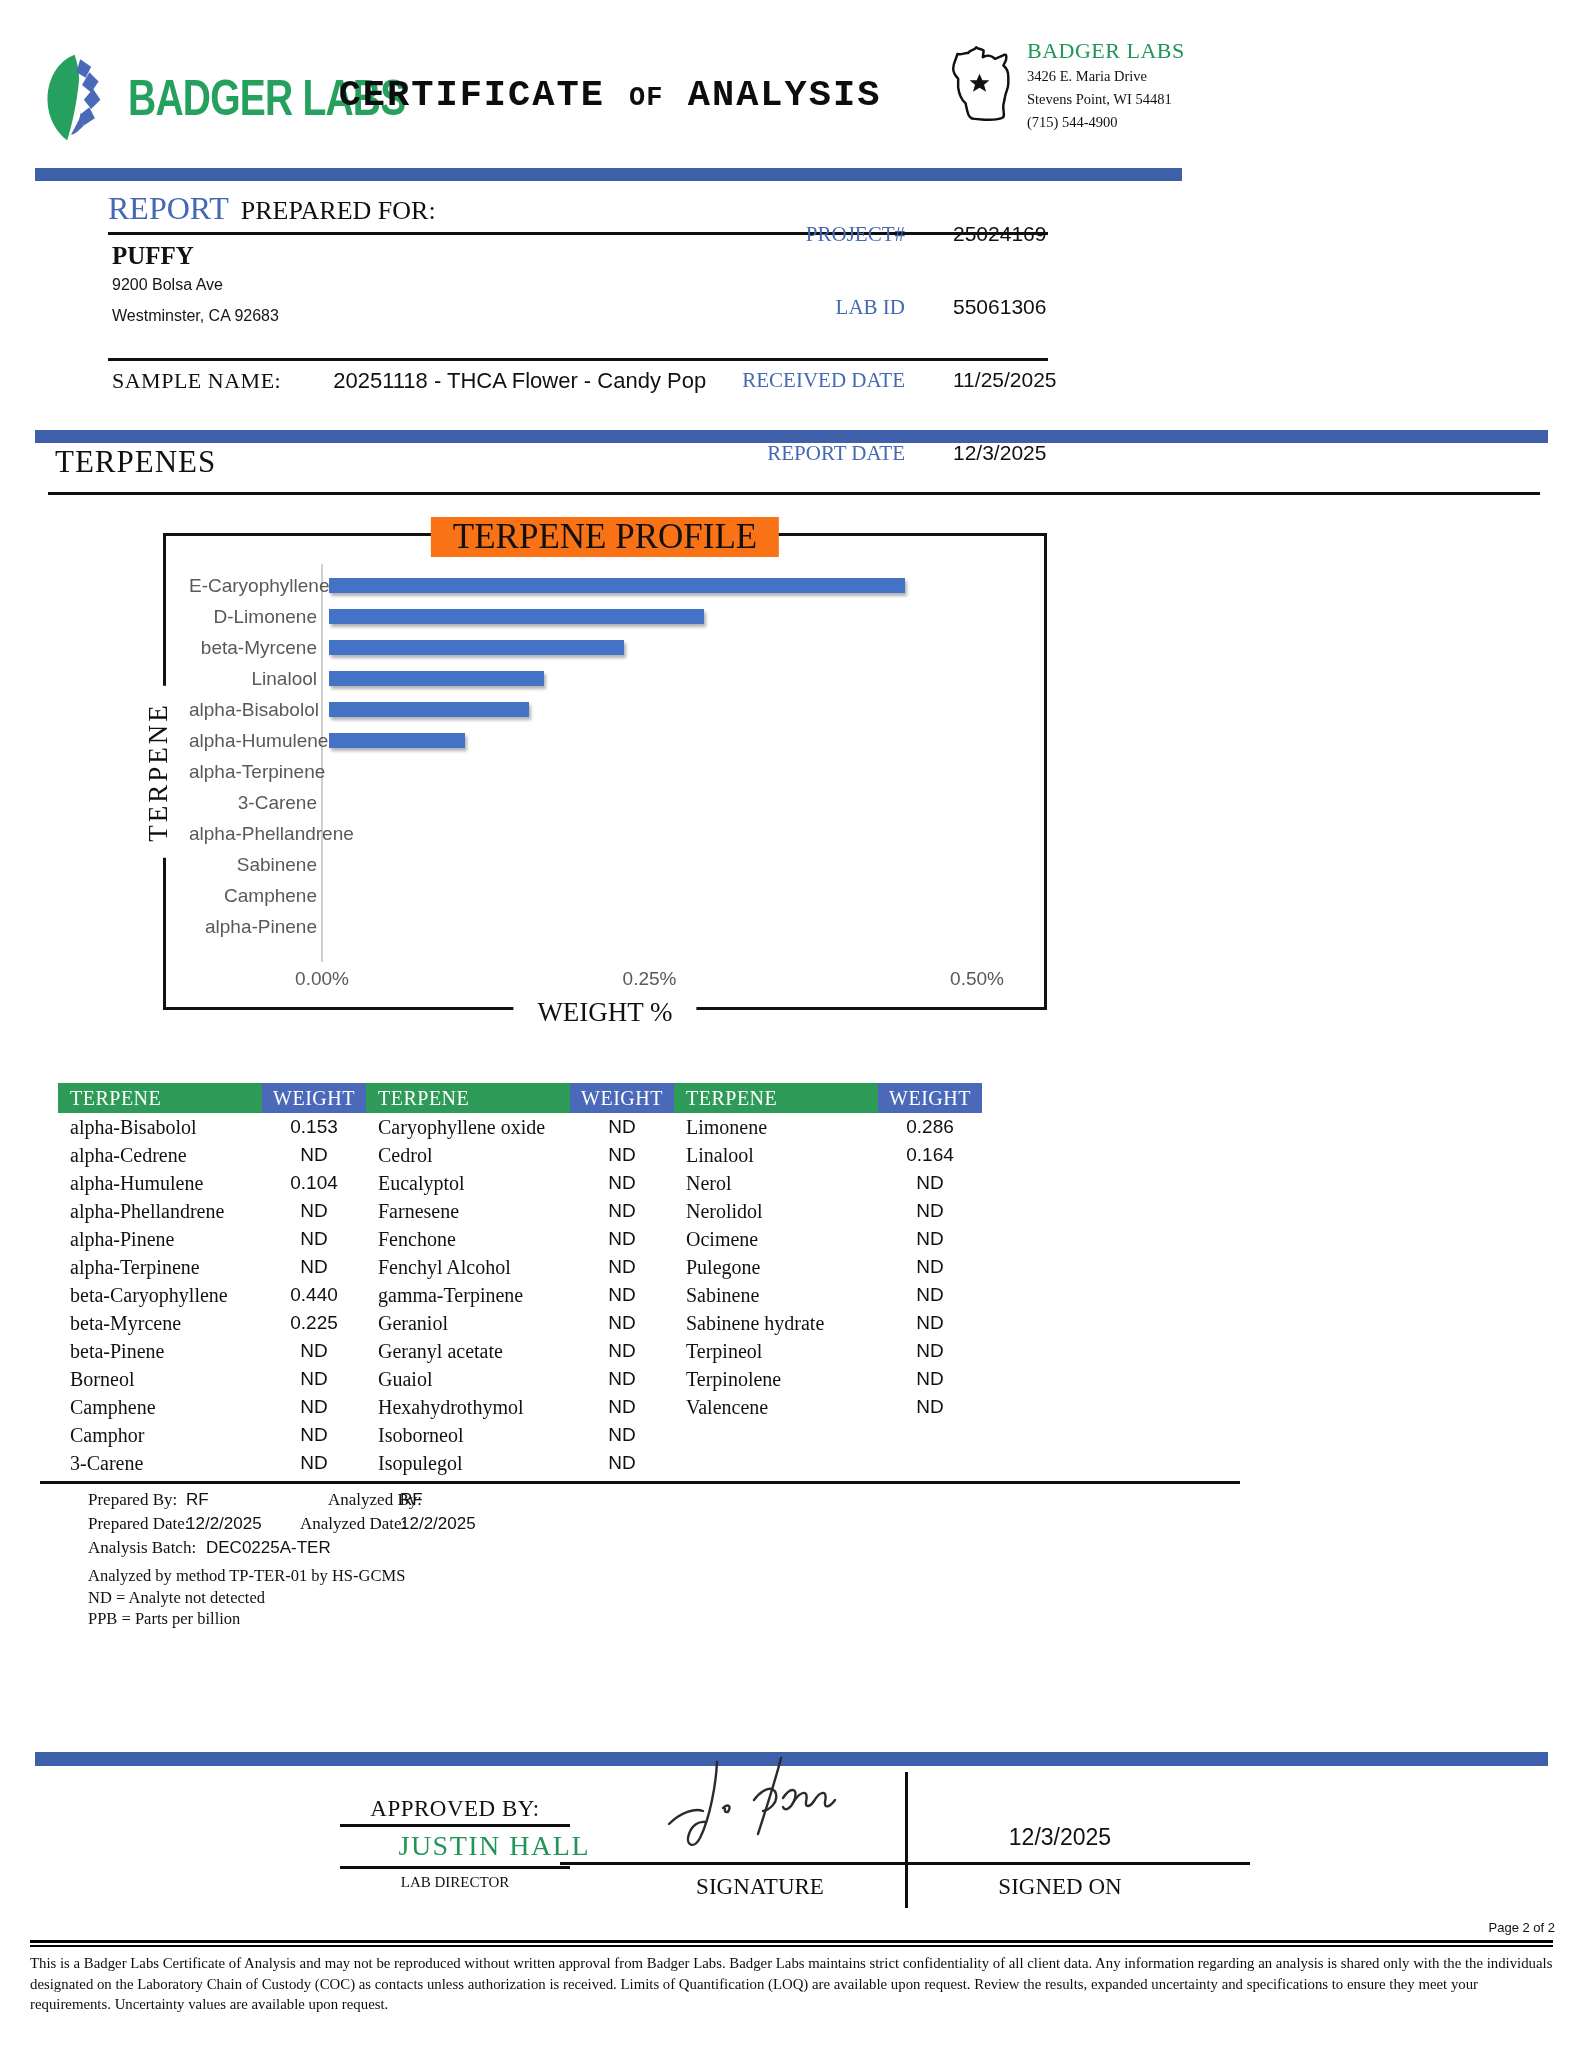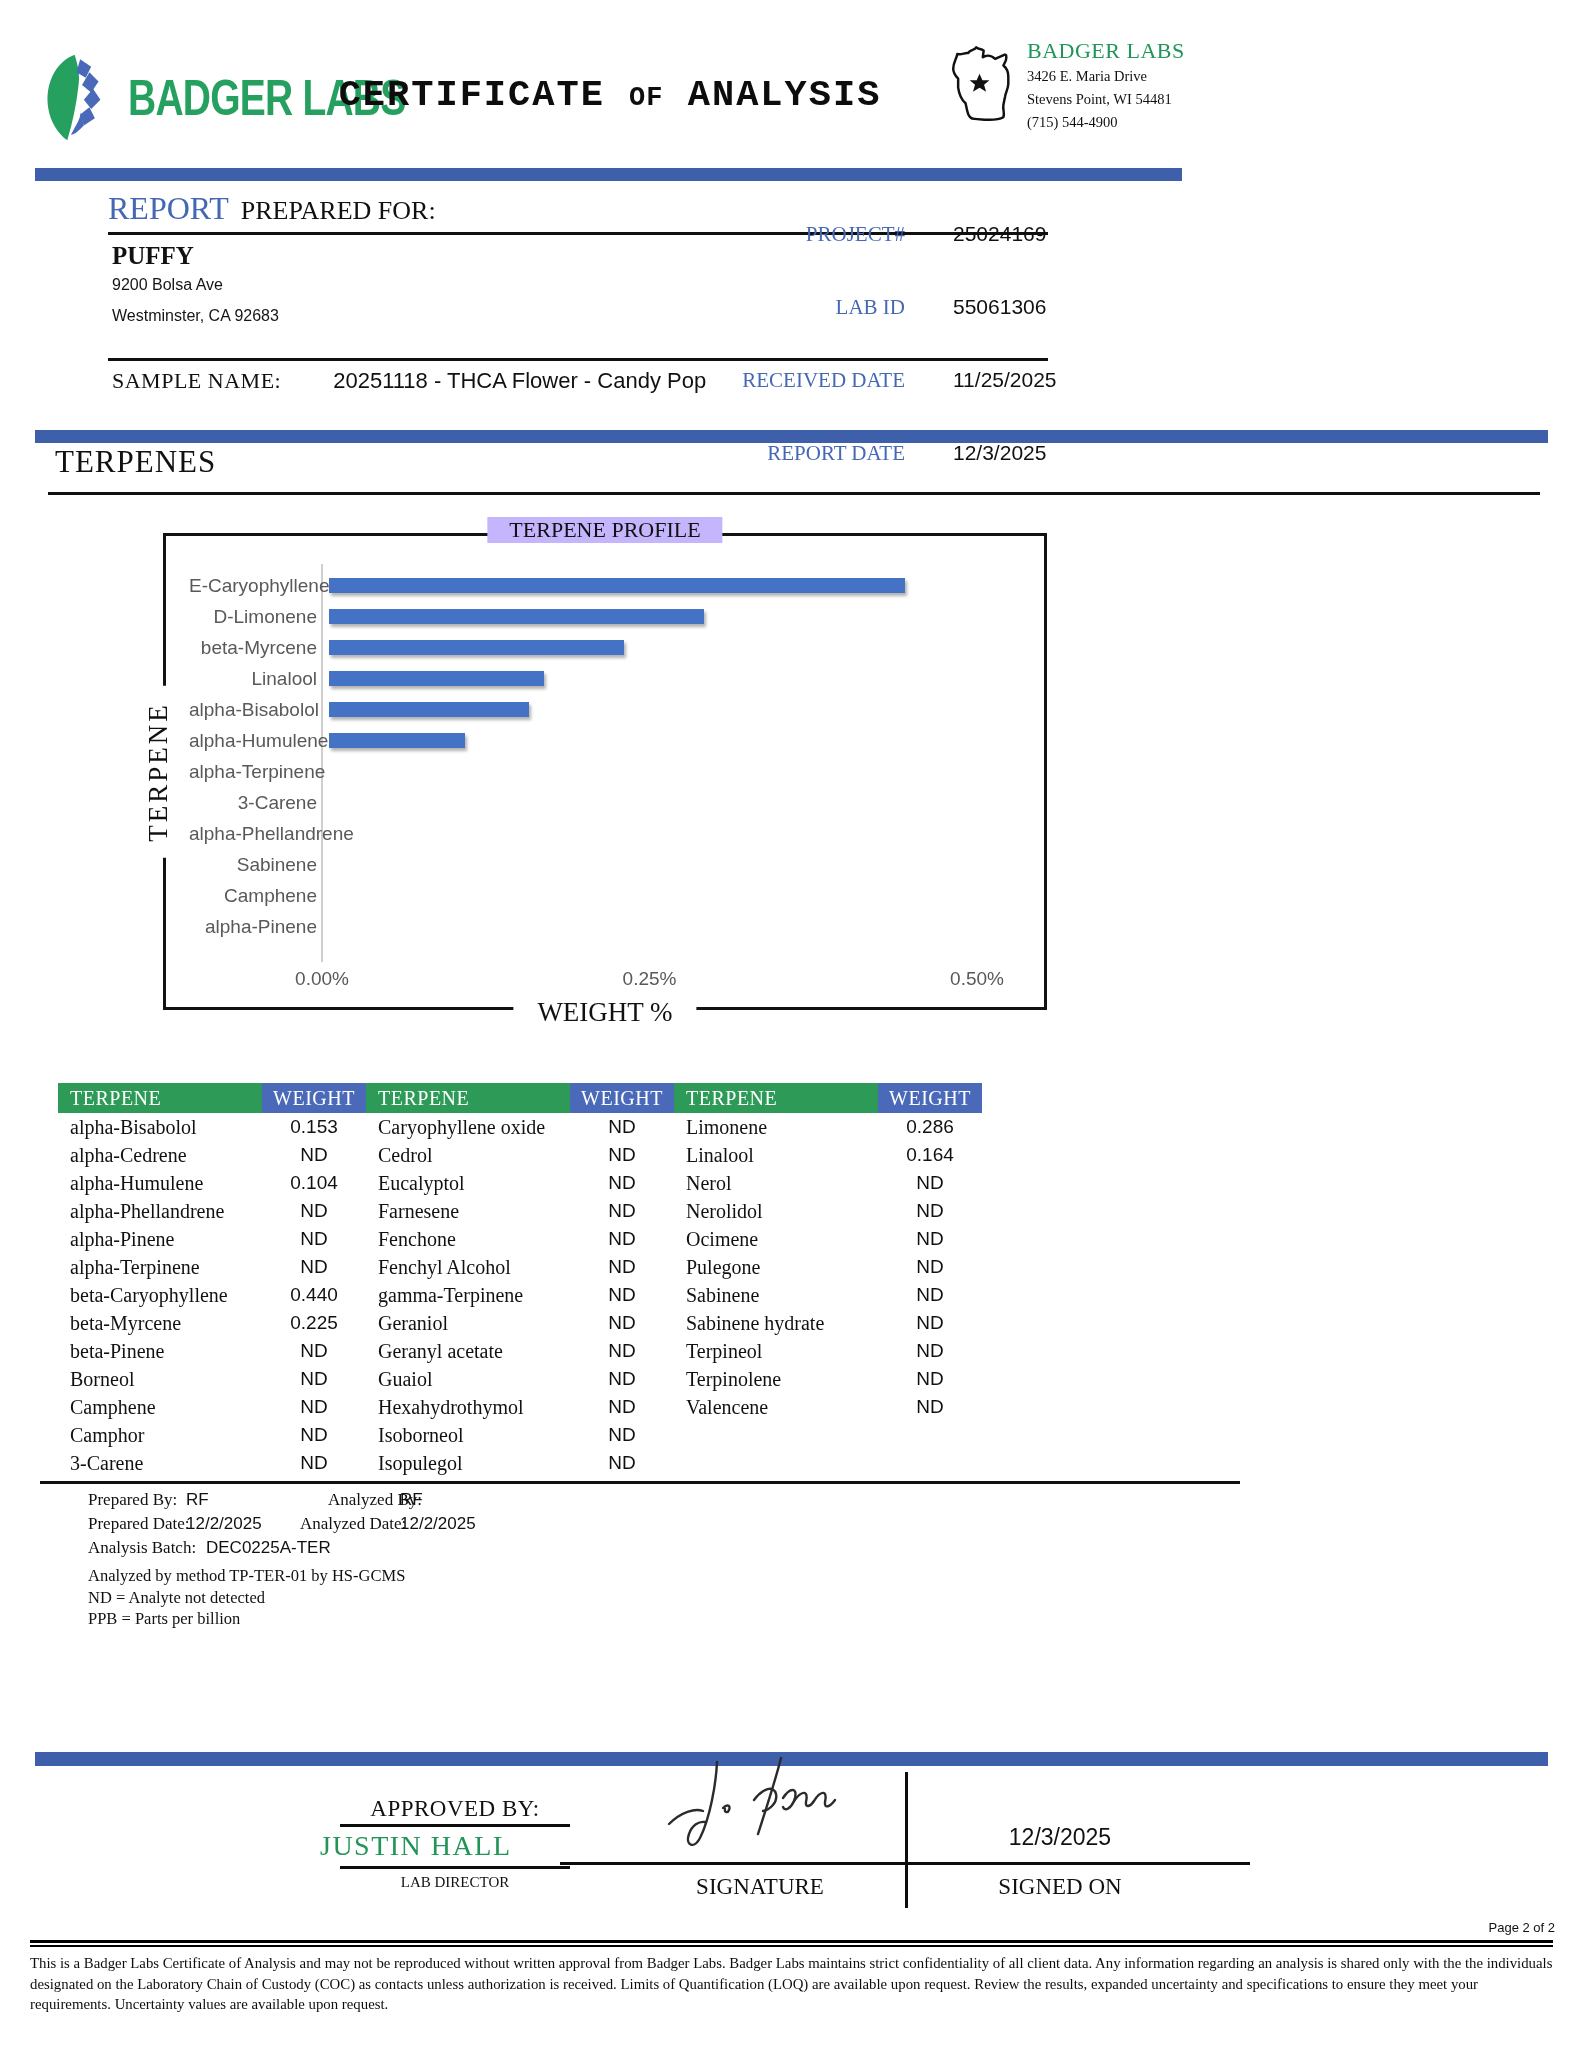--- a/index.html
+++ b/index.html
@@ -43,21 +43,21 @@
   .sample-label { font-size:22px; letter-spacing:.5px; }
   .sample-value { font-family:"Liberation Sans",sans-serif; font-size:22px; margin-left:48px; }
 
   
   .terp-title { left:55px; top:444px; font-size:31px; letter-spacing:1px; }
   .rule-terp { left:48px; top:492px; width:1492px; height:3px; }
 
   
   .chart-frame { left:163px; top:533px; width:884px; height:477px; border:3px solid #121212; }
   .chart-title { position:absolute; top:-19px; left:50%; transform:translateX(-50%);
-                 background:#c4b5fd; padding:0 22px; font-size:22px; white-space:nowrap; }
+                 background:#f97316; padding:0 22px; font-size:35px; white-space:nowrap; }
   .chart-xlabel { position:absolute; bottom:-21px; left:50%; transform:translateX(-50%);
                   background:#fff; padding:0 24px; font-size:27px; white-space:nowrap; }
   .chart-ylabel { position:absolute; left:-23px; top:50%; transform:translateY(-50%);
                   background:#fff; padding:16px 0; font-size:27px; letter-spacing:3px;
                   writing-mode:vertical-rl; transform:translateY(-50%) rotate(180deg); }
   .axis-line { position:absolute; left:155px; top:28px; width:2px; height:398px; background:#cfcfcf; }
   .chart-rows { position:absolute; left:16px; top:34px; width:795px;margin-left:7px; }
   .chart-row { display:flex; align-items:center; height:31px; }
   .chart-cat { width:140px; padding-right:12px; text-align:right;
                font-family:"Liberation Sans",sans-serif; font-size:19px; color:#595959; white-space:nowrap; }
@@ -81,21 +81,21 @@
   .prep { font-size:17px; }
   .prep-label { font-size:17px; }
   .prep-value { font-family:"Liberation Sans",sans-serif; font-size:17px; }
   .note { font-size:16.5px; }
 
   
   .approved-by { left:340px; top:1796px; width:230px; text-align:center; font-size:23px; letter-spacing:.5px; }
   .apr-line { background:#0d0d0d; height:3px; }
   .apr-line1 { left:340px; top:1824px; width:230px; }
   .apr-line2 { left:340px; top:1866px; width:230px; }
-  .approver { left:320px; top:1830px; width:270px; text-align:left; font-size:28px; color:#219558; letter-spacing:1.5px; }
+  .approver { left:320px; top:1830px; width:270px; text-align:right; font-size:28px; color:#219558; letter-spacing:1.5px; }
   .approver-title { left:320px; top:1874px; width:270px; text-align:center; font-size:15px; }
   .sig-line { left:560px; top:1862px; width:690px; height:3px; background:#0d0d0d; }
   .sig-divider { left:905px; top:1772px; width:3px; height:136px; background:#0d0d0d; }
   .sig-svg { left:655px; top:1748px; }
   .signature-label { left:650px; top:1874px; width:220px; text-align:center; font-size:23px; }
   .signed-date { left:960px; top:1824px; width:200px; text-align:center; font-family:"Liberation Sans",sans-serif; font-size:23px; }
   .signed-on { left:950px; top:1874px; width:220px; text-align:center; font-size:23px; }
   .page-num { left:1380px; top:1920px; width:175px; text-align:right; font-family:"Liberation Sans",sans-serif; font-size:13px; }
   .footer-rule { left:30px; top:1940px; width:1523px; height:7px; border-top:3px solid #000; border-bottom:2px solid #000; background:#fff; }
   .disclaimer { left:30px; top:1953px; width:1523px; font-size:14.8px; line-height:20.5px; color:#0d0d0d; }

